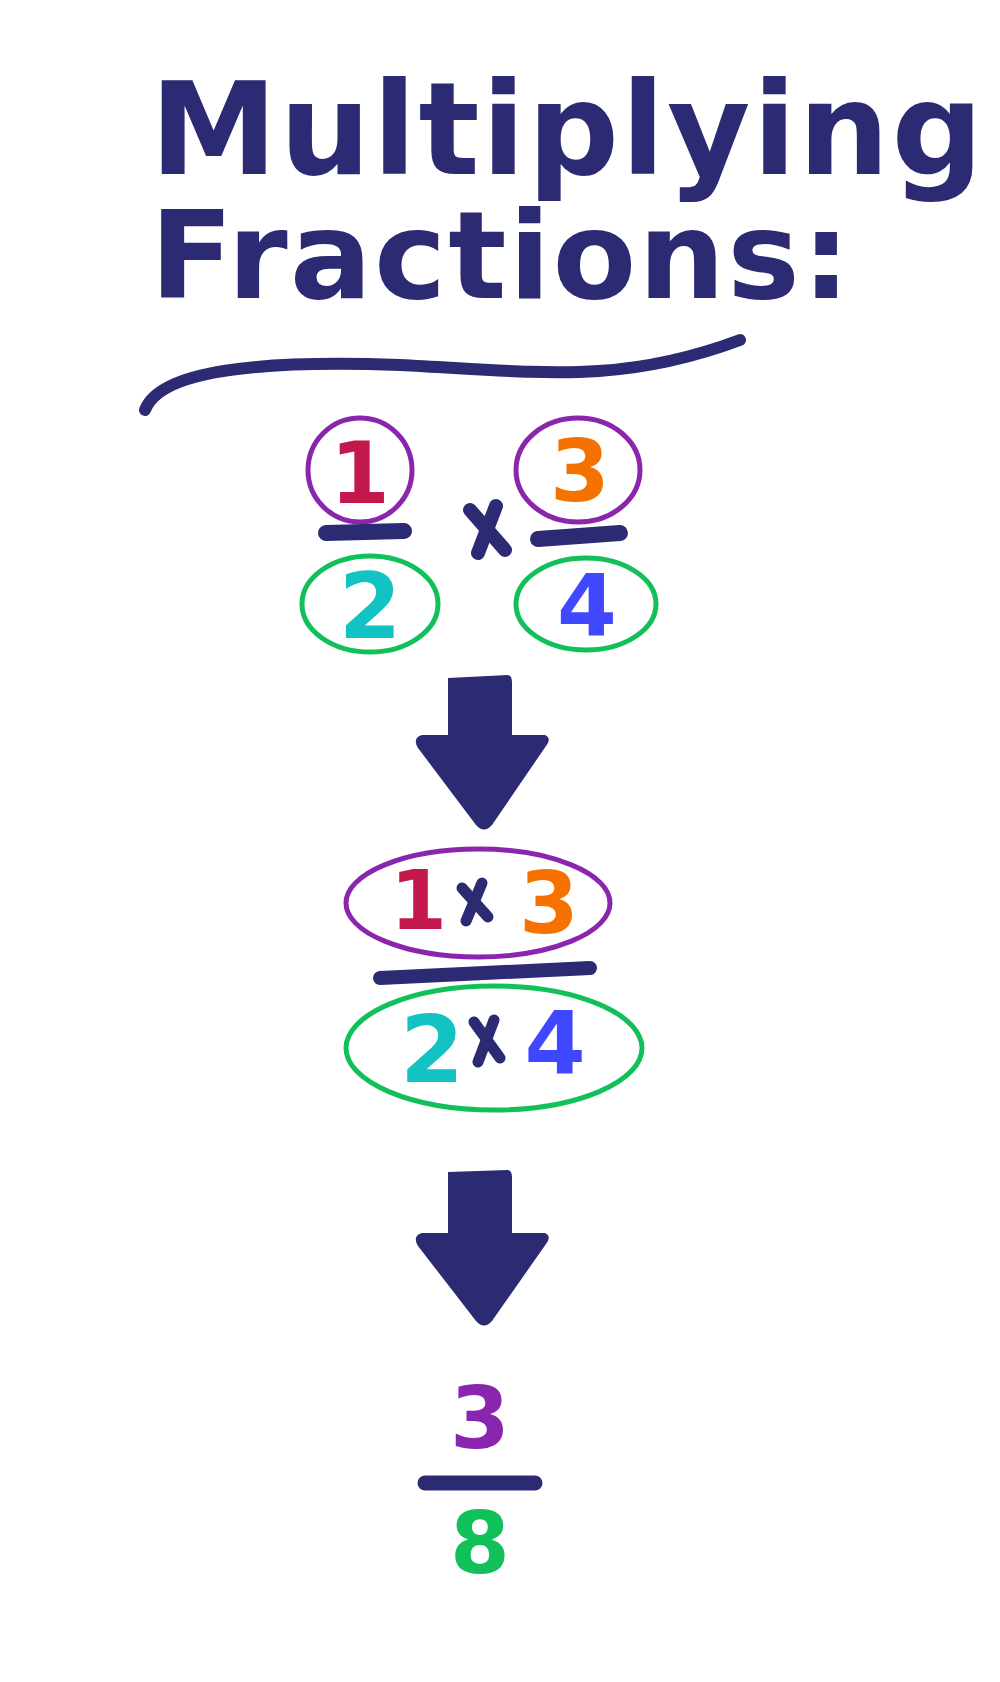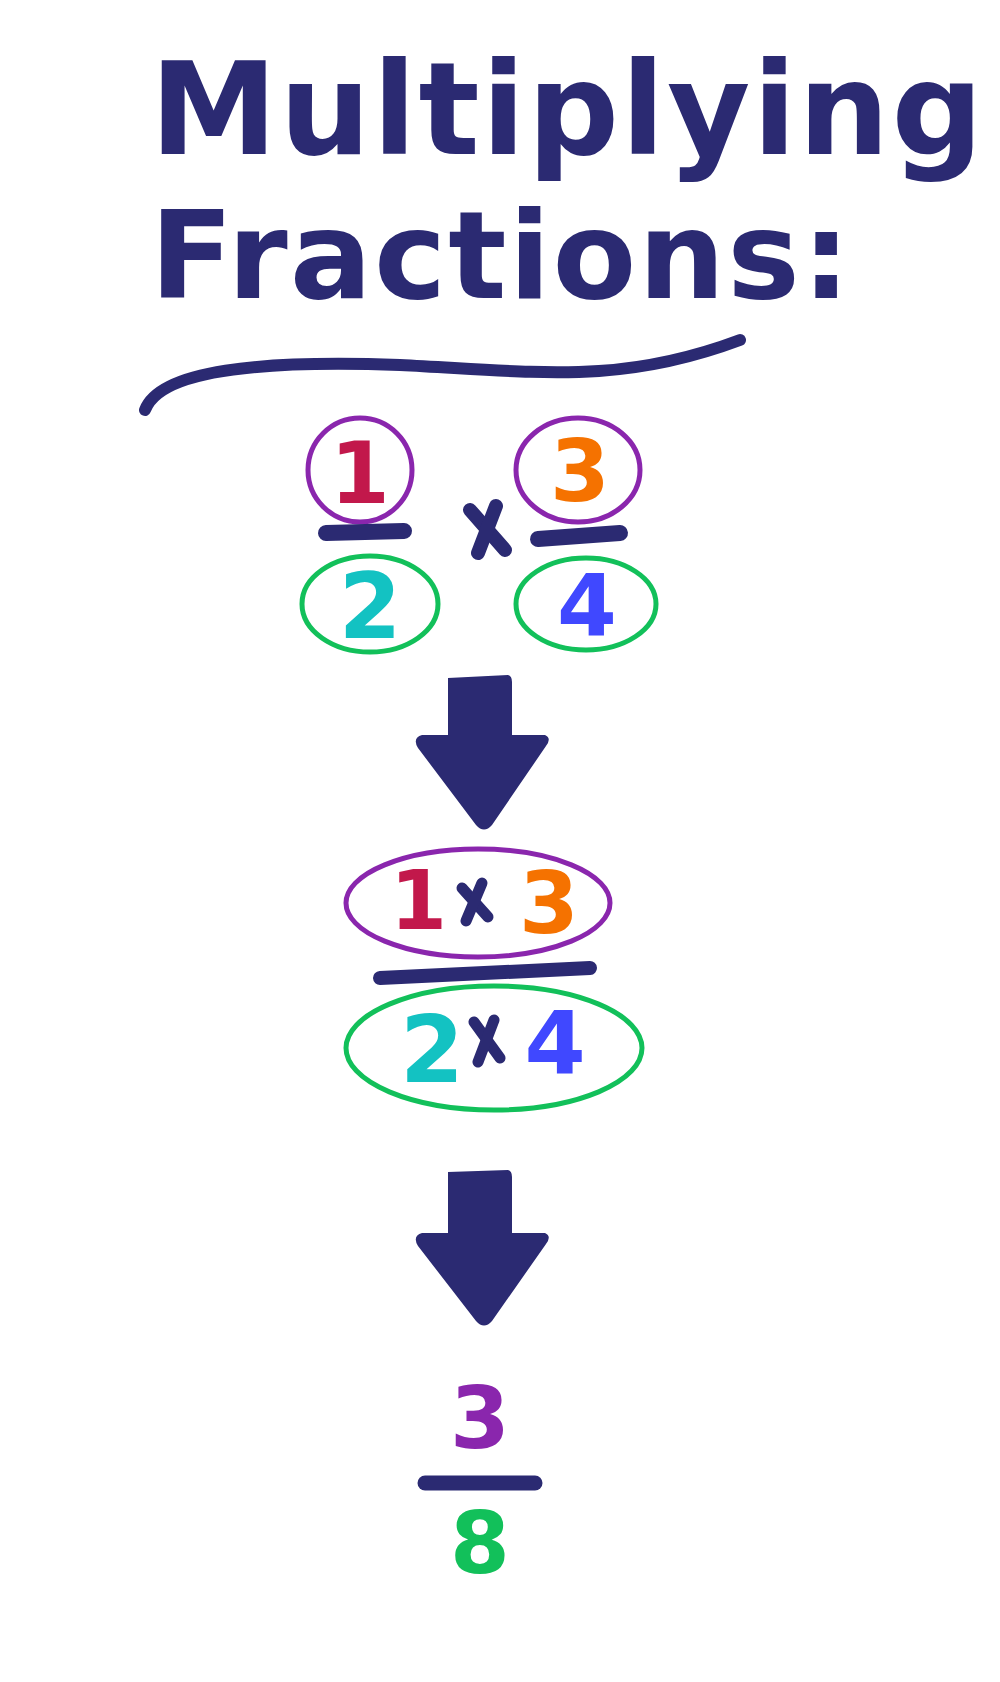--- a/index.html
+++ b/index.html
@@ -1,20 +1,20 @@
 <!DOCTYPE html>
 <html><head>
 <meta charset="utf-8">
 <style>
   html, body { margin: 0; padding: 0; background: #ffffff; }
   body { width: 1000px; height: 1682px; position: relative; overflow: hidden;
          font-family: "DejaVu Sans", sans-serif; }
   .title { position: absolute; left: 150px; font-weight: bold; color: #2b2a72;
            font-family: "DejaVu Sans", sans-serif; letter-spacing: 2px; line-height: 1; }
-  .t1 { top: 46px; font-size: 128px; }
+  .t1 { top: 66px; font-size: 128px; }
   .t2 { top: 195px; font-size: 122px; }
   .num { position: absolute; font-family: "DejaVu Sans", sans-serif; font-weight: bold;
          text-align: center; line-height: 1; }
   svg { position: absolute; left: 0; top: 0; }
 </style>
 </head>
 <body>
 
 <div class="title t1">Multiplying</div>
 <div class="title t2">Fractions:</div>

